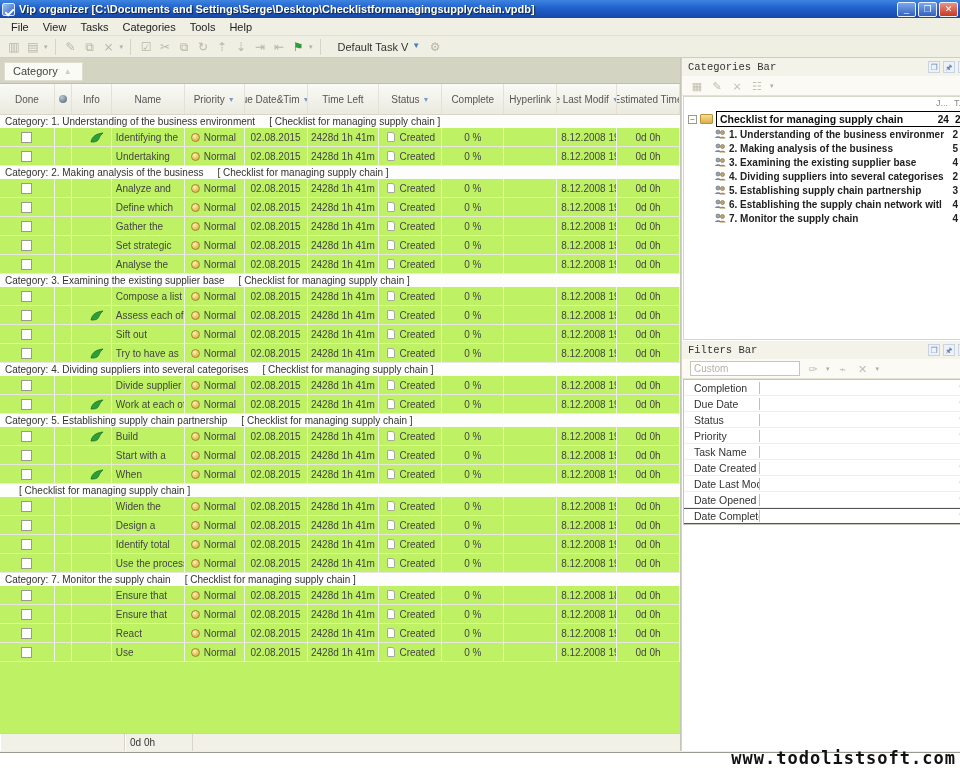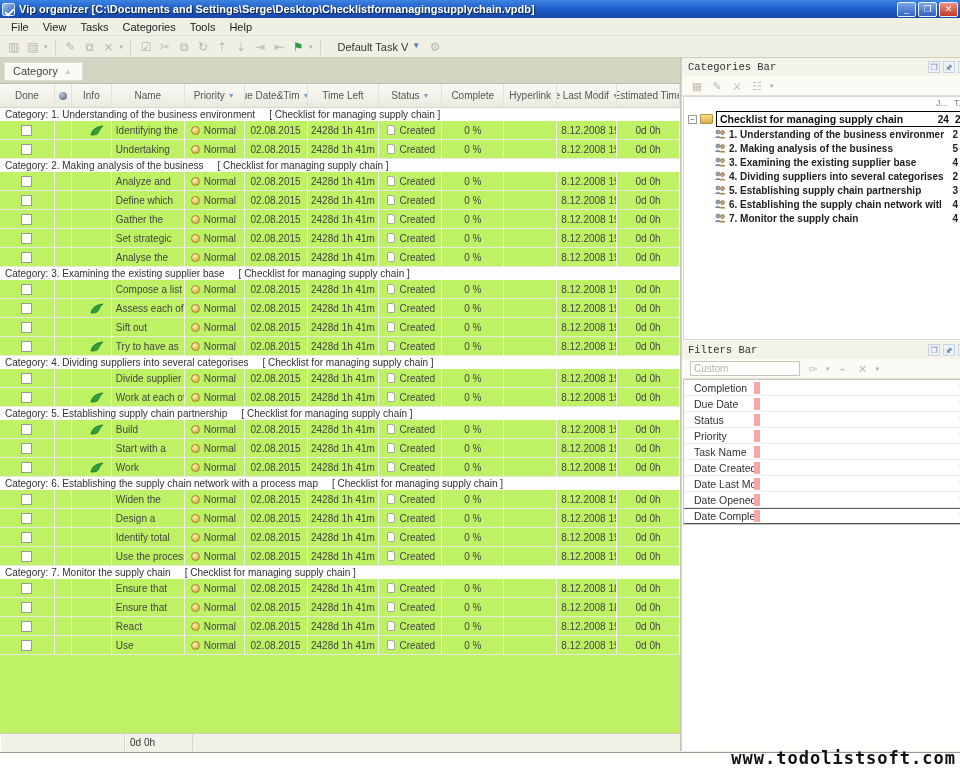--- a/index.html
+++ b/index.html
@@ -29,21 +29,21 @@
   
   .content { position:absolute; top:58px; left:0; right:0; bottom:1px; display:flex; }
   .main { width:681px; display:flex; flex-direction:column; background:#bef264; border-right:1px solid #c8c6b8; }
   .vscroll { width:8px; background:#f0efe8; border-right:1px solid #d4d2c4; }
   .sidepanel { flex:1; background:#fff; display:flex; flex-direction:column; }
 
   
   .group-strip { height:26px; background:#d4d4c2; border-bottom:1px solid #c0bead; padding:3px 0 0 4px; }
   .group-btn { display:inline-flex; align-items:center; gap:6px; background:#fbfbf6; border:1px solid #e0ded0; font-size:11px; color:#444; padding:2px 10px 3px 8px; }
   .group-btn .sort { color:#d0cec0; font-size:8px; }
-  .cols-header { height:24px; display:flex; background:linear-gradient(180deg,#fafaf6,#eaeae0); border-bottom:1px solid #d8d6c8; font-size:10px; color:#555; }
+  .cols-header { height:31px; display:flex; background:linear-gradient(180deg,#fafaf6,#eaeae0); border-bottom:1px solid #d8d6c8; font-size:10px; color:#555; }
   .hcell { display:flex; align-items:center; justify-content:center; gap:3px; border-right:1px solid #e4e2d6; overflow:hidden; white-space:nowrap; }
   .hcell .chev { color:#7a9cc8; font-size:7px; }
   .info-ball { width:8px; height:8px; border-radius:50%; background:radial-gradient(circle at 35% 30%,#b8c8d8,#50606e); }
 
   
   .c0{width:55px}.c1{width:17px}.c2{width:40px}.c3{width:73px}.c4{width:60px}.c5{width:63px}
   .c6{width:72px}.c7{width:63px}.c8{width:62px}.c9{width:53px}.c10{width:60px}.c11{width:63px}
 
   
   .rows { flex:1; overflow:hidden; }
@@ -82,21 +82,21 @@
   .tree-item { display:flex; align-items:center; height:14px; padding-left:30px; font-size:10px; color:#222; font-weight:bold; }
   .people-ico { width:12px; height:10px; margin-right:3px; flex:none; }
   .tree-item .lbl { flex:1; white-space:nowrap; overflow:hidden; }
   .tree-item .cnt { width:14px; text-align:right; font-weight:bold; }
   .cat-rest { height:112px; }
 
   
   .filter-input { width:110px; height:15px; border:1px solid #c8c6b8; font-size:10px; color:#b4b2a4; padding:0 3px; background:#fff; }
   .filters-box { border:1px solid #c8c6b8; background:#fff; margin:0 1px; }
   .filter-row { height:16px; display:flex; align-items:center; border-bottom:1px solid #efefe8; font-size:10.5px; color:#333; }
-  .filter-row .flbl { width:76px; padding-left:10px; border-right:6px solid #fca5a5; overflow:hidden; white-space:nowrap; }
+  .filter-row .flbl { width:76px; padding-left:10px; border-right:1px solid #fca5a5; overflow:hidden; white-space:nowrap; }
   .filter-row .fval { flex:1; }
   .filter-row .fchev { width:20px; color:#6a94c8; font-size:9px; text-align:center; }
   .filter-row.selected { border-top:1px solid #555; border-bottom:1px solid #555; }
 
   .watermark { position:absolute; right:4px; bottom:0px; font-family:"DejaVu Sans Mono", monospace; font-weight:bold; font-size:17px; color:#111; letter-spacing:1px; }
 </style>
 </head>
 <body>
 
 <div class="window">
@@ -546,38 +546,37 @@
           <div class="row-task">
             <div class="tcell c0 center">
               <span class="checkbox"></span>
             </div>
             <div class="tcell c1"></div>
             <div class="tcell c2">
               <svg class="flag-ico" viewBox="0 0 14 11">
                 <path d="M1 10 C2.2 4.5 5.5 2 13 1 C9 4 9.5 7.5 7 9 C5 10.2 2.5 10 1 10 Z" fill="#2e9e3a" stroke="#1c6e26" stroke-width="0.8"></path>
               </svg>
             </div>
-            <div class="tcell c3 left">Work</div>
+            <div class="tcell c3 left">When</div>
             <div class="tcell c4">
               <span class="prio-ball"></span>
               <span>Normal</span>
             </div>
             <div class="tcell c5 center">02.08.2015</div>
             <div class="tcell c6 center">2428d 1h 41m</div>
             <div class="tcell c7">
               <span class="doc-ico"></span>
               <span>Created</span>
             </div>
             <div class="tcell c8 center">0 %</div>
             <div class="tcell c9"></div>
             <div class="tcell c10 left">8.12.2008 19:0</div>
             <div class="tcell c11 center">0d 0h</div>
           </div>
           <div class="row-cat">
-            <span>Category: 6. Establishing the supply chain network with a process map</span>
             <span class="cl">[ Checklist for managing supply chain ]</span>
           </div>
           <div class="row-task">
             <div class="tcell c0 center">
               <span class="checkbox"></span>
             </div>
             <div class="tcell c1"></div>
             <div class="tcell c2"></div>
             <div class="tcell c3 left">Widen the</div>
             <div class="tcell c4">

